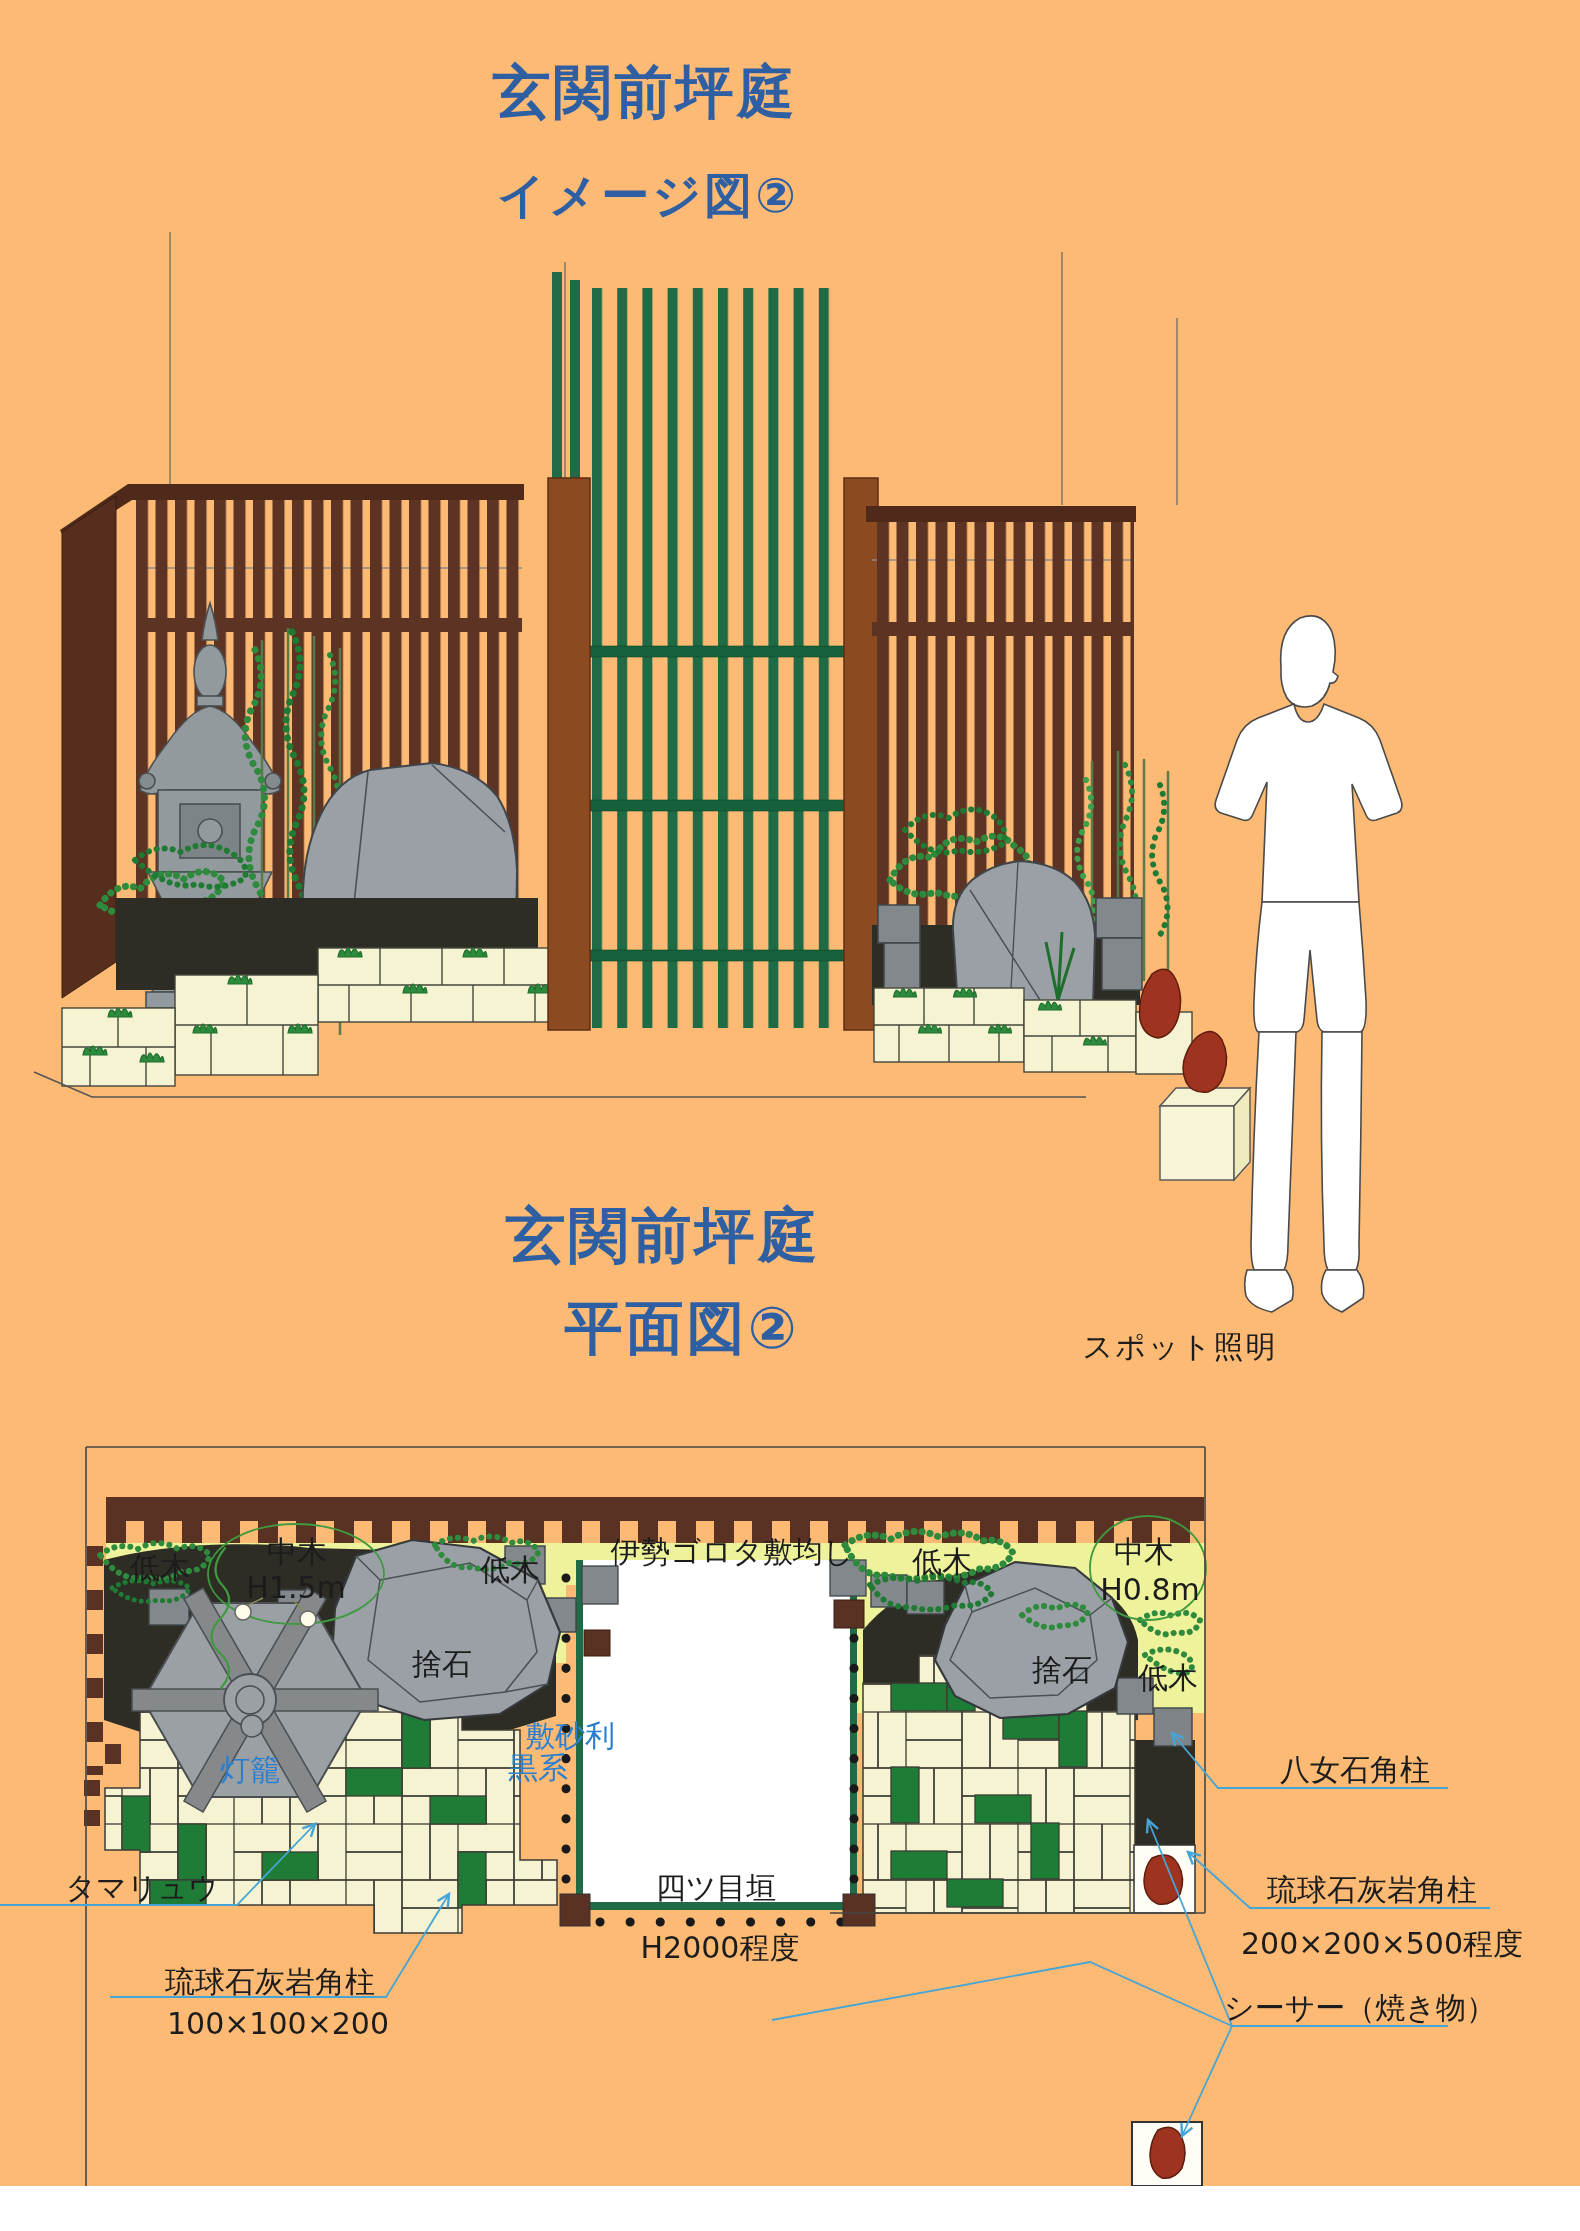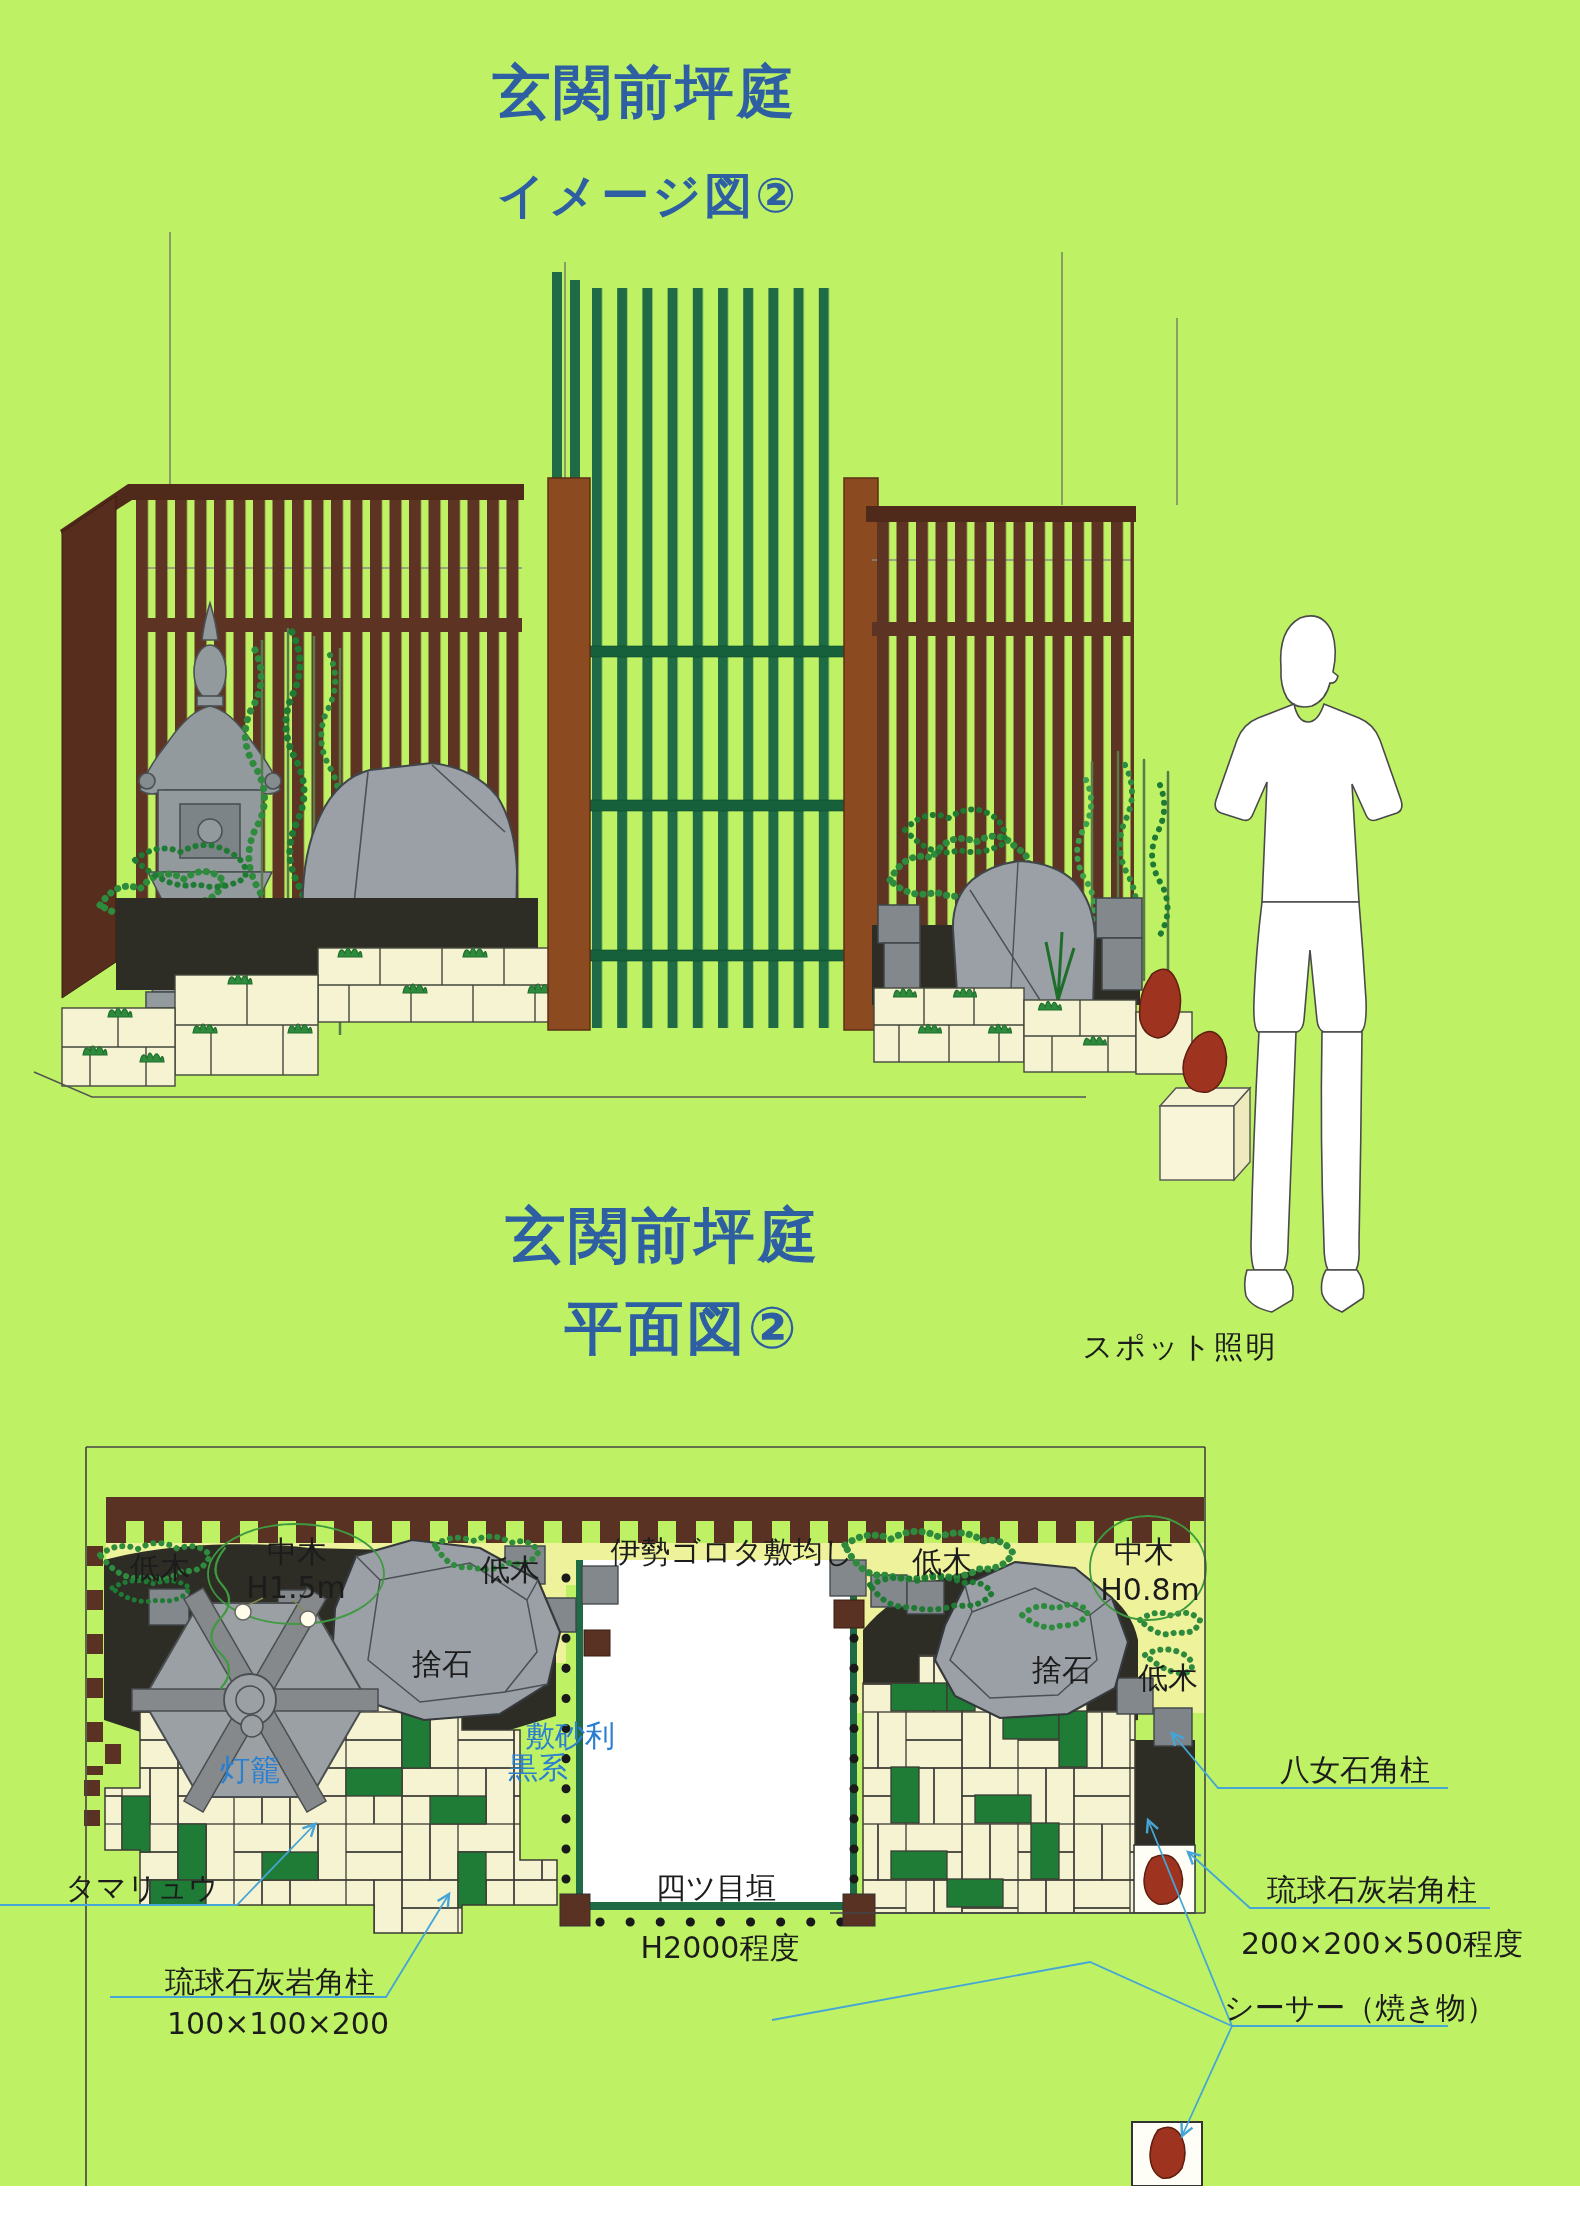--- a/index.html
+++ b/index.html
@@ -1,16 +1,16 @@
 <!DOCTYPE html>
 <html><head>
 <meta charset="utf-8">
 <style>
   html,body{margin:0;padding:0;background:#ffffff;}
-  #page{position:relative;width:1580px;height:2186px;background:#bef264;overflow:hidden;}
+  #page{position:relative;width:1580px;height:2186px;background:#fdba74;overflow:hidden;}
   svg{position:absolute;left:0;top:0;}
   svg text{font-family:"DejaVu Sans",sans-serif;fill:#1c1c1c;}
   .title{fill:#2e5fa3;font-weight:600;letter-spacing:3px;}
   .lbl{font-size:30px;}
   .lblblue{fill:#2b7fd0;}
   .leader{stroke:#45a5d6;stroke-width:1.8;fill:none;}
 </style>
 </head>
 <body>
 

